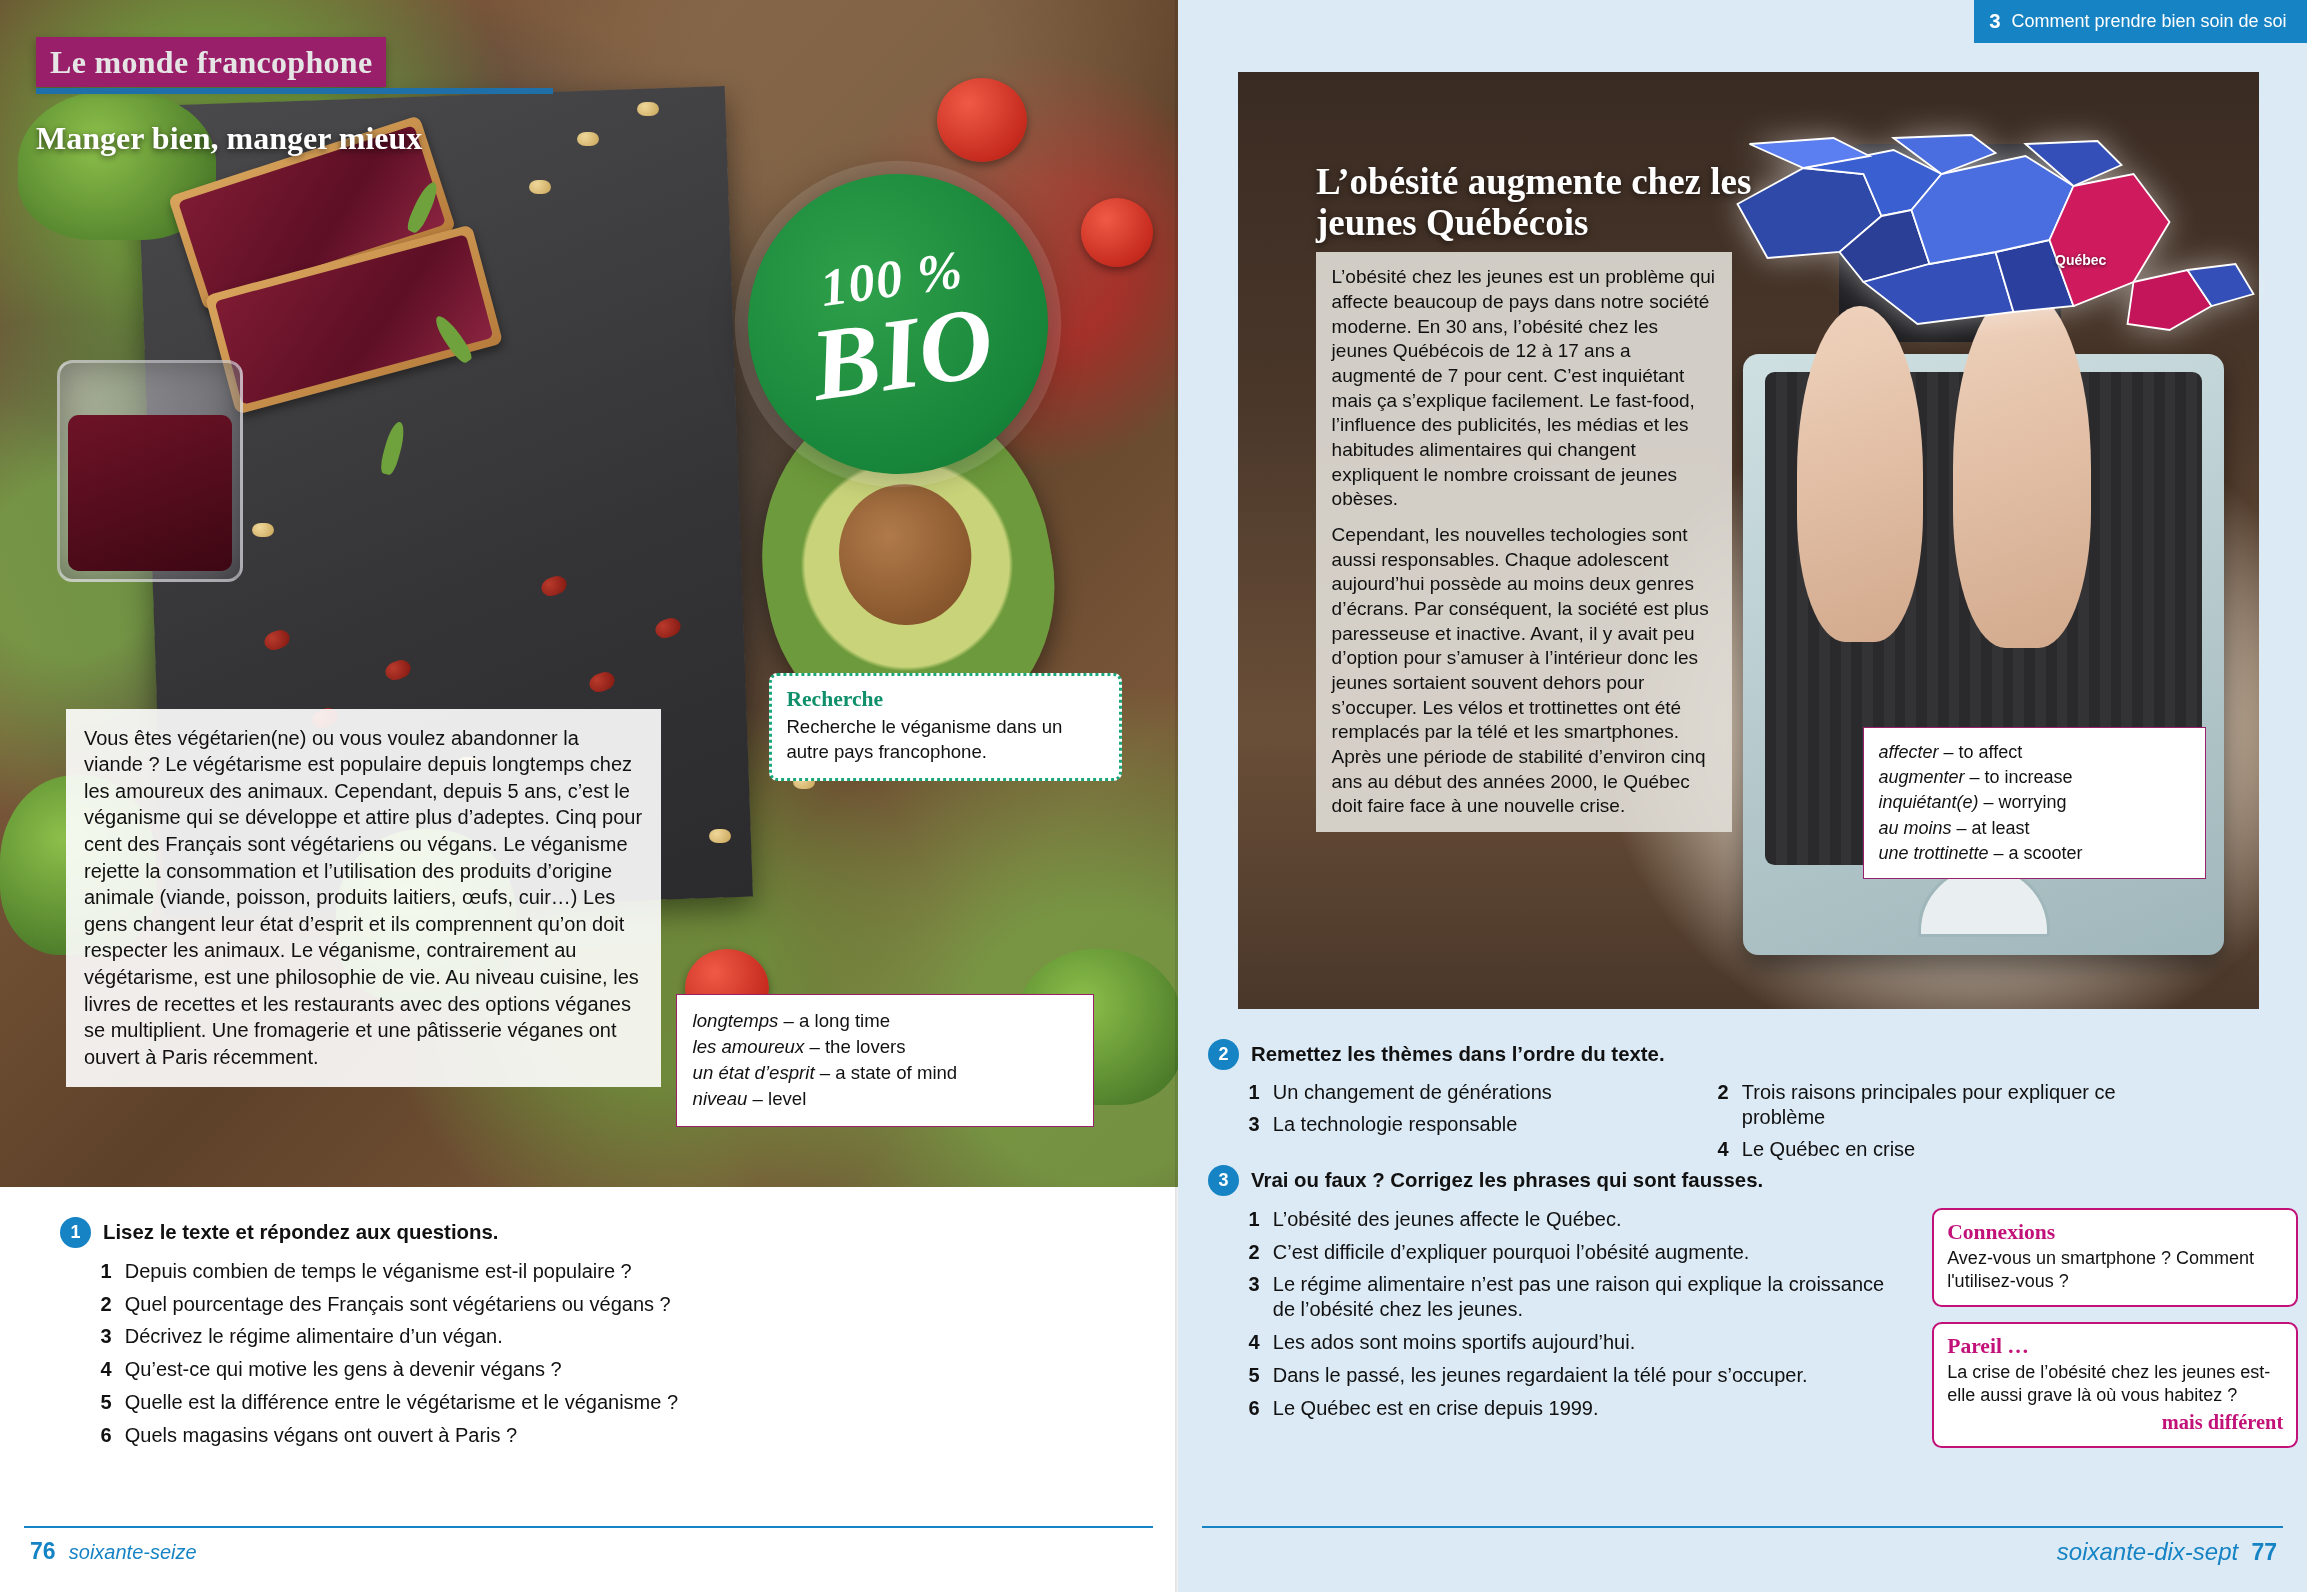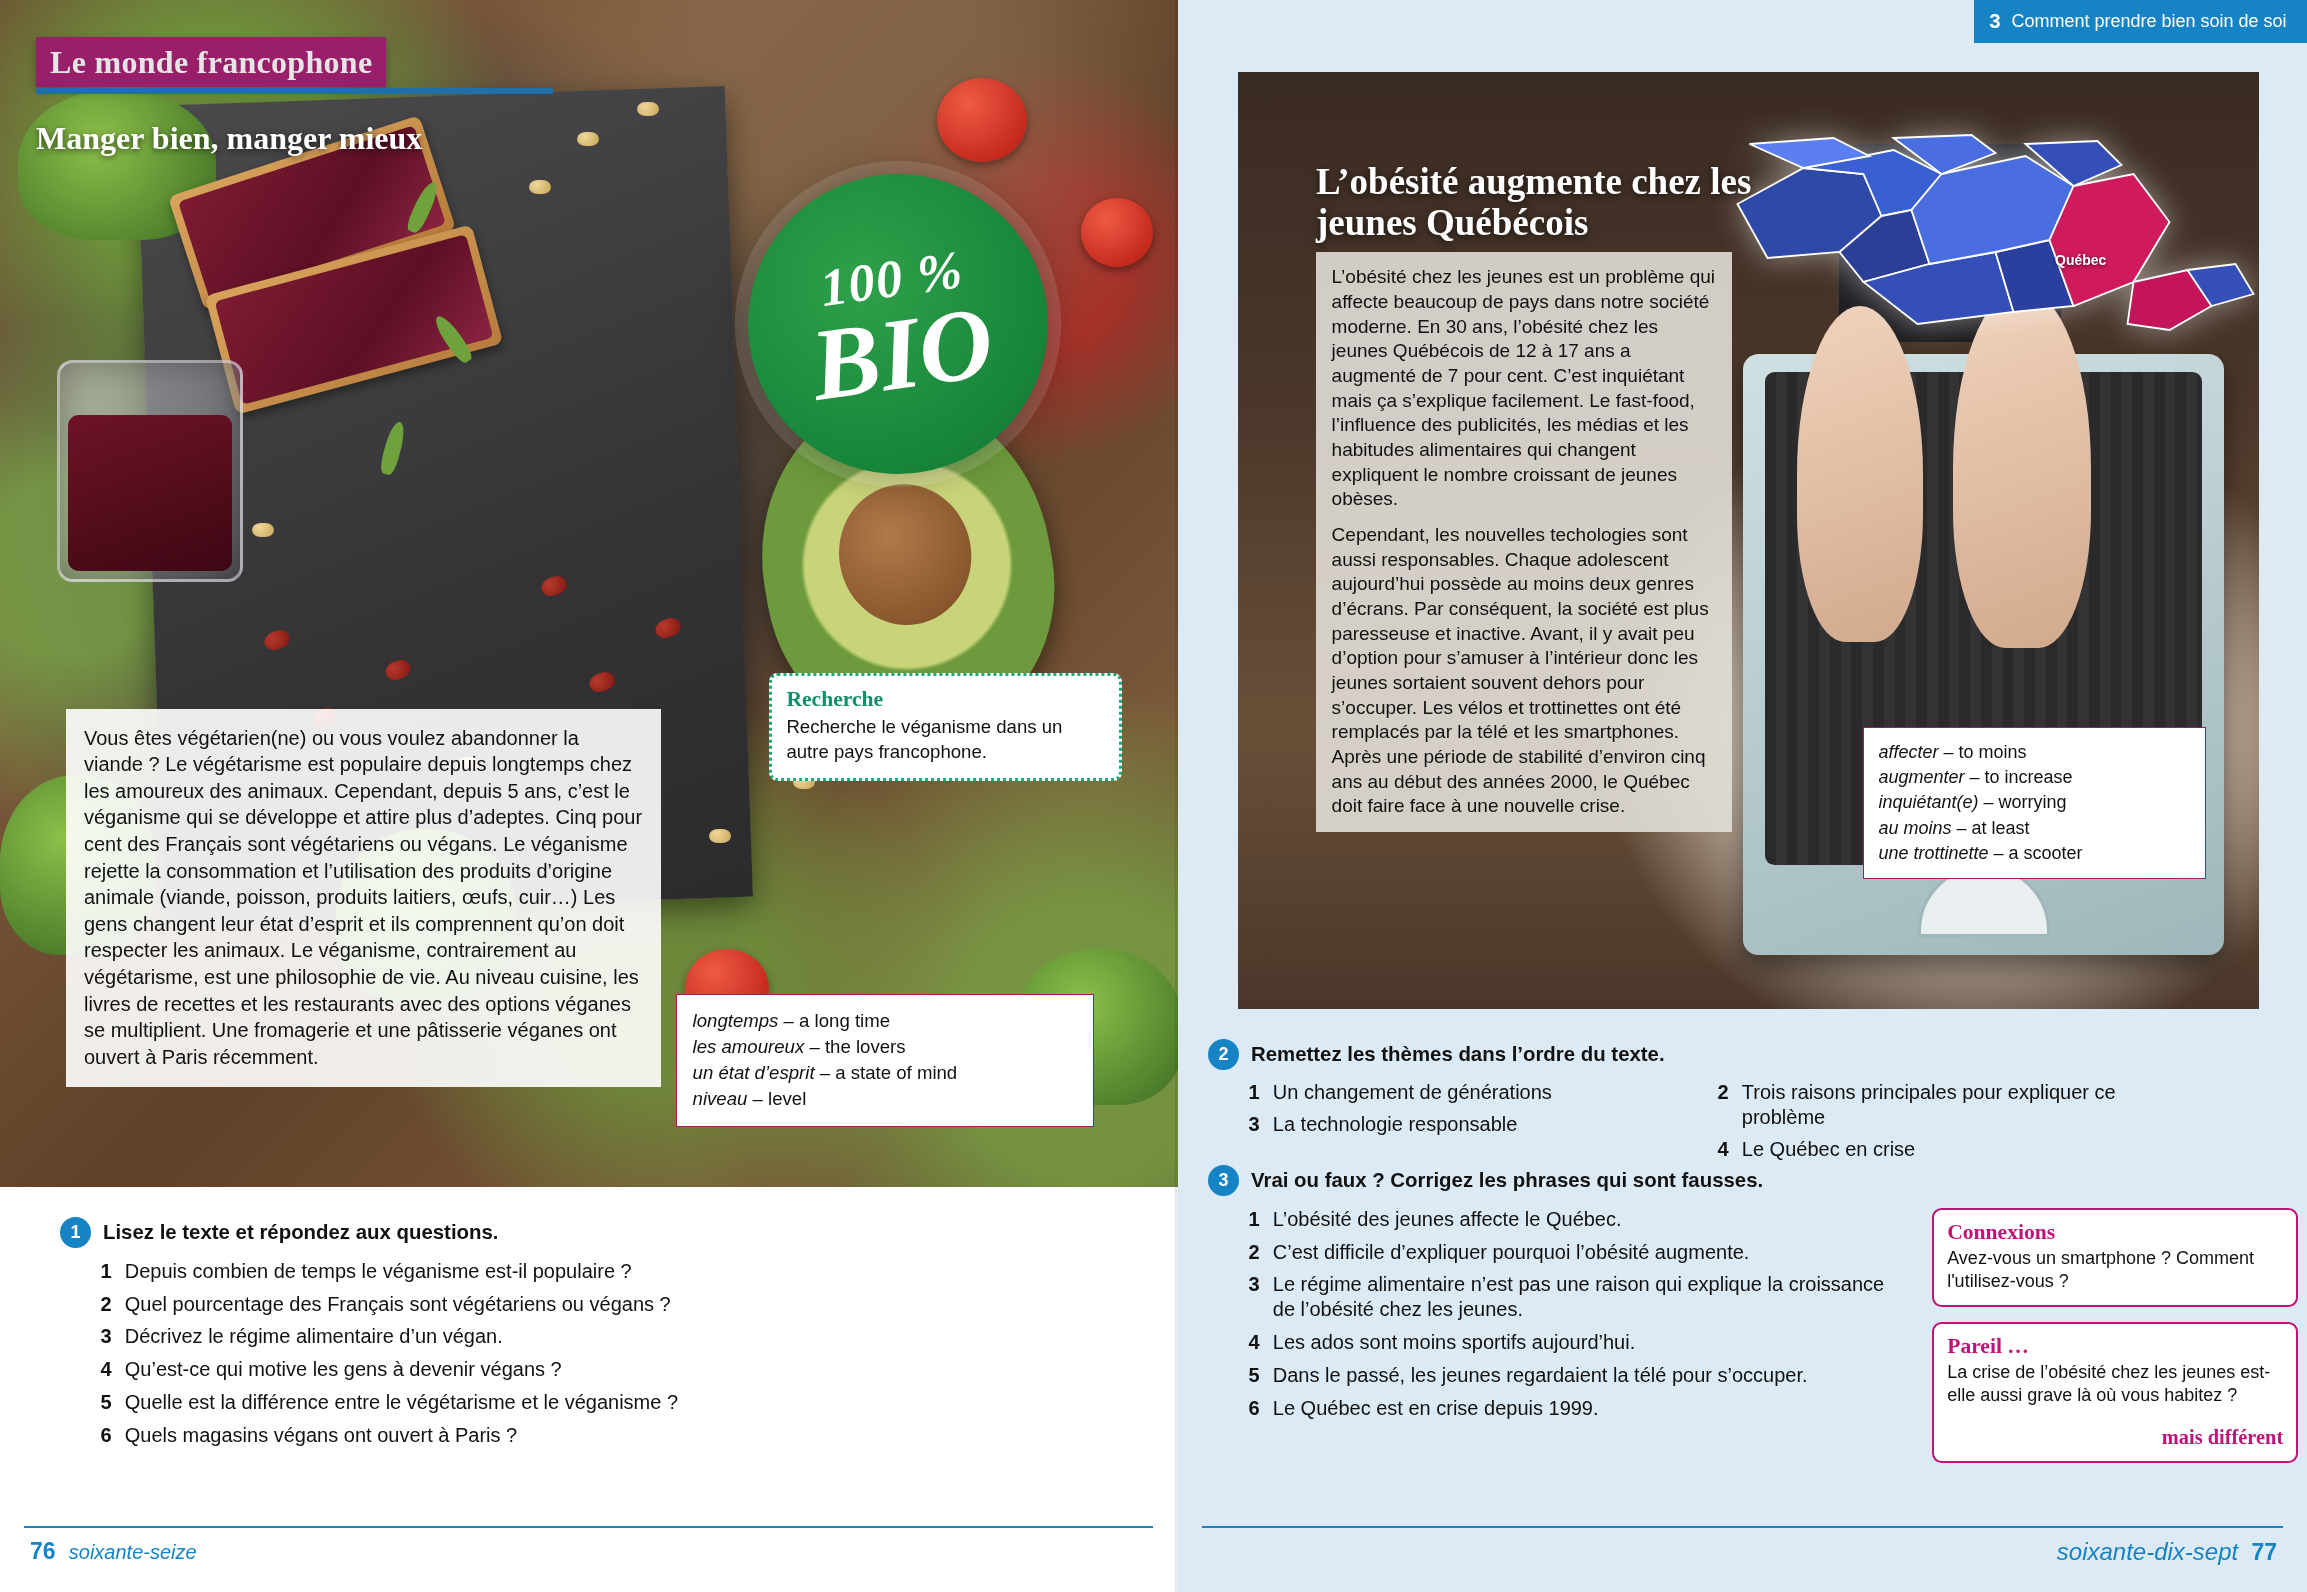--- a/index.html
+++ b/index.html
@@ -185,21 +185,21 @@
   .ex-right{position:absolute;left:0;top:1021px;width:1129px;height:571px;}
   .two-col{display:flex;gap:48px;margin-left:36px;margin-top:9.6px;}
   .connexions,.pareil{
     position:absolute;width:336px;border:2.4px solid #c2127a;border-radius:9.6px;background:#fff;
     padding:9.6px 13.2px 12px 13.2px;
   }
   .connexions{left:754px;top:1208px;}
   .pareil{left:754px;top:1322px;}
   .cx-title{color:#c2127a;font-weight:bold;font-size:21.6px;font-family:"Liberation Serif",serif;margin-bottom:2.4px;}
   .cx-body{font-size:18px;line-height:1.28;color:#111;}
-  .cx-foot{color:#c2127a;font-weight:bold;font-size:20.4px;font-family:"Liberation Serif",serif;text-align:right;margin-top:19px;}
+  .cx-foot{color:#c2127a;font-weight:bold;font-size:20.4px;font-family:"Liberation Serif",serif;text-align:right;margin-top:4px;}
   .foot-rule-right{position:absolute;left:24px;top:1526px;width:1081px;height:2.4px;background:#1583c4;}
   .foot-right{position:absolute;right:30px;top:1538px;display:flex;align-items:baseline;gap:13.2px;}
   .foot-right .wd{font-size:24px;font-style:italic;color:#1583c4;}
   .foot-right .pg{font-size:23px;font-weight:bold;color:#1583c4;}
   .gutter{position:absolute;left:1175px;top:0;width:4.8px;height:1592px;background:linear-gradient(90deg,rgba(0,0,0,.12),rgba(0,0,0,0));}
 </style>
 </head>
 <body>
 
 <div class="page">
@@ -355,21 +355,21 @@
 
       <div class="headline">L’obésité augmente chez les jeunes Québécois</div>
 
       <div class="article">
         <p>L’obésité chez les jeunes est un problème qui affecte beaucoup de pays dans notre société moderne. En 30 ans, l’obésité chez les jeunes Québécois de 12 à 17 ans a augmenté de 7 pour cent. C’est inquiétant mais ça s’explique facilement. Le fast-food, l’influence des publicités, les médias et les habitudes alimentaires qui changent expliquent le nombre croissant de jeunes obèses.</p>
         <p>Cependant, les nouvelles techologies sont aussi responsables. Chaque adolescent aujourd’hui possède au moins deux genres d’écrans. Par conséquent, la société est plus paresseuse et inactive. Avant, il y avait peu d’option pour s’amuser à l’intérieur donc les jeunes sortaient souvent dehors pour s’occuper. Les vélos et trottinettes ont été remplacés par la télé et les smartphones. Après une période de stabilité d’environ cinq ans au début des années 2000, le Québec doit faire face à une nouvelle crise.</p>
       </div>
     </div>
 
     <div class="gloss-right">
-      <div><i>affecter</i> <span>– to moins</span></div>
+      <div><i>affecter</i> <span>– to affect</span></div>
       <div><i>augmenter</i> <span>– to increase</span></div>
       <div><i>inquiétant(e)</i> <span>– worrying</span></div>
       <div><i>au moins</i> <span>– at least</span></div>
       <div><i>une trottinette</i> <span>– a scooter</span></div>
     </div>
 
     <div class="ex-right">
 
       <div style="position:absolute;left:30px;top:18px;width:1069px;">
         <div class="ex-head">

